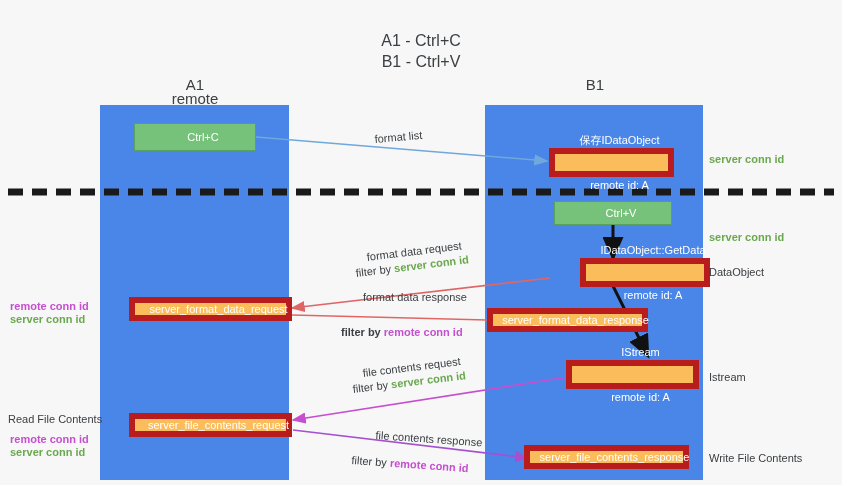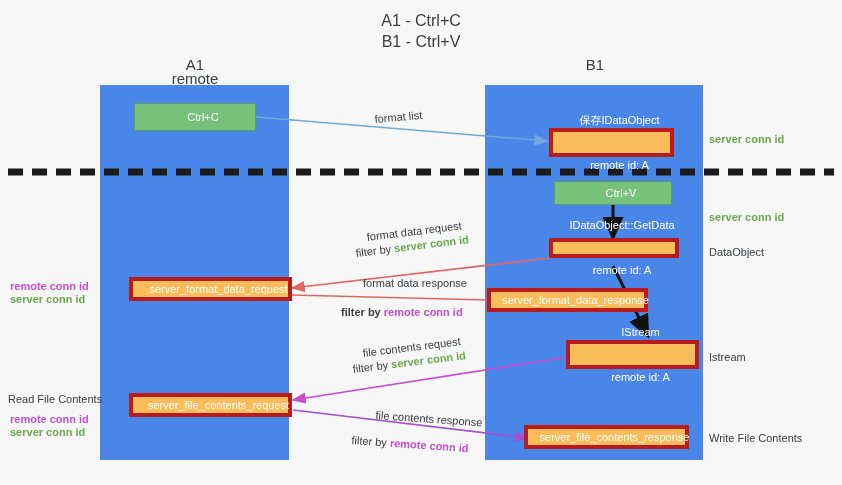--- a/index.html
+++ b/index.html
@@ -3,21 +3,21 @@
 <meta charset="utf-8">
 <style>
   html,body{margin:0;padding:0;}
   body{
     width:842px;height:485px;
     background:#f7f7f7;
     font-family:"Liberation Sans","DejaVu Sans",sans-serif;
     position:relative;overflow:hidden;
     color:#3c4043;
   }
-  #stage{position:absolute;inset:0;}
+  #stage{position:absolute;inset:0;margin-top:20px;}
   .svg-layer{position:absolute;left:0;top:0;width:842px;height:485px;}
 
   
   .title{
     position:absolute;left:0;top:10px;width:842px;
     text-align:center;font-size:16px;line-height:21px;color:#3c4043;
   }
 
   
   .col-head{
@@ -29,21 +29,21 @@
   .lane{position:absolute;background:#4a86e8;}
 
   
   .box{
     position:absolute;box-sizing:border-box;
     display:flex;flex-direction:column;align-items:center;justify-content:center;
     color:#ffffff;font-size:11px;line-height:13px;text-align:center;padding-left:16px;
   }
   .box.green{background:#77c27b;border:1px solid #5aa05f;}
   .box.orange{background:#fbb košík;}
-  .box.orange{background:#fbbc5c;border:4px solid #b91c1c;gap:32px;}
+  .box.orange{background:#fbbc5c;border:6px solid #b91c1c;gap:32px;}
   .box .ln{display:block;}
 
   
   .lbl{position:absolute;font-size:11px;line-height:14px;color:#3c4043;white-space:nowrap;}
   .lbl.rot{transform-origin:left top;}
   .lbl.bold{font-weight:bold;}
   .green-t{color:#6aa84f;font-weight:bold;}
   .purple-t{color:#c64fd0;font-weight:bold;}
   .plain{color:#3c4043;}
 
@@ -113,21 +113,21 @@
 
   <div class="box orange" style="left:549px;top:128px;width:125px;height:29px;">
     <span class="ln">保存IDataObject</span>
     <span class="ln">remote id: A</span>
   </div>
 
   <div class="box green" style="left:554px;top:181px;width:118px;height:24px;">
     <span class="ln">Ctrl+V</span>
   </div>
 
-  <div class="box orange" style="left:549px;top:238px;width:130px;height:20px;">
+  <div class="box orange" style="left:580px;top:238px;width:130px;height:29px;">
     <span class="ln">IDataObject::GetData</span>
     <span class="ln">remote id: A</span>
   </div>
 
   <div class="box orange" style="left:566px;top:340px;width:133px;height:29px;">
     <span class="ln">IStream</span>
     <span class="ln">remote id: A</span>
   </div>
 
   <div class="box orange" style="left:129px;top:277px;width:163px;height:24px;">
@@ -146,21 +146,21 @@
     <span class="ln">server_file_contents_response</span>
   </div>
 
   <div class="lbl rot" style="left:374px;top:112px;transform:rotate(-5deg);">format list</div>
 
   <div class="lbl rot" style="left:366px;top:230px;transform:rotate(-7deg);">format data request</div>
   <div class="lbl rot" style="left:355px;top:246px;transform:rotate(-7deg);">
     <span class="plain">filter by </span><span class="green-t">server conn id</span>
   </div>
 
-  <div class="lbl" style="left:363px;top:276px;text-align:center;">format data response</div>
+  <div class="lbl" style="left:363px;top:270px;text-align:center;">format data response</div>
   <div class="lbl" style="left:341px;top:305px;">
     <span class="lbl bold plain" style="position:static;">filter by </span><span class="purple-t">remote conn id</span>
   </div>
 
   <div class="lbl rot" style="left:362px;top:346px;transform:rotate(-7deg);">file contents request</div>
   <div class="lbl rot" style="left:352px;top:362px;transform:rotate(-7deg);">
     <span class="plain">filter by </span><span class="green-t">server conn id</span>
   </div>
 
   <div class="lbl rot" style="left:376px;top:408px;transform:rotate(4deg);">file contents response</div>

